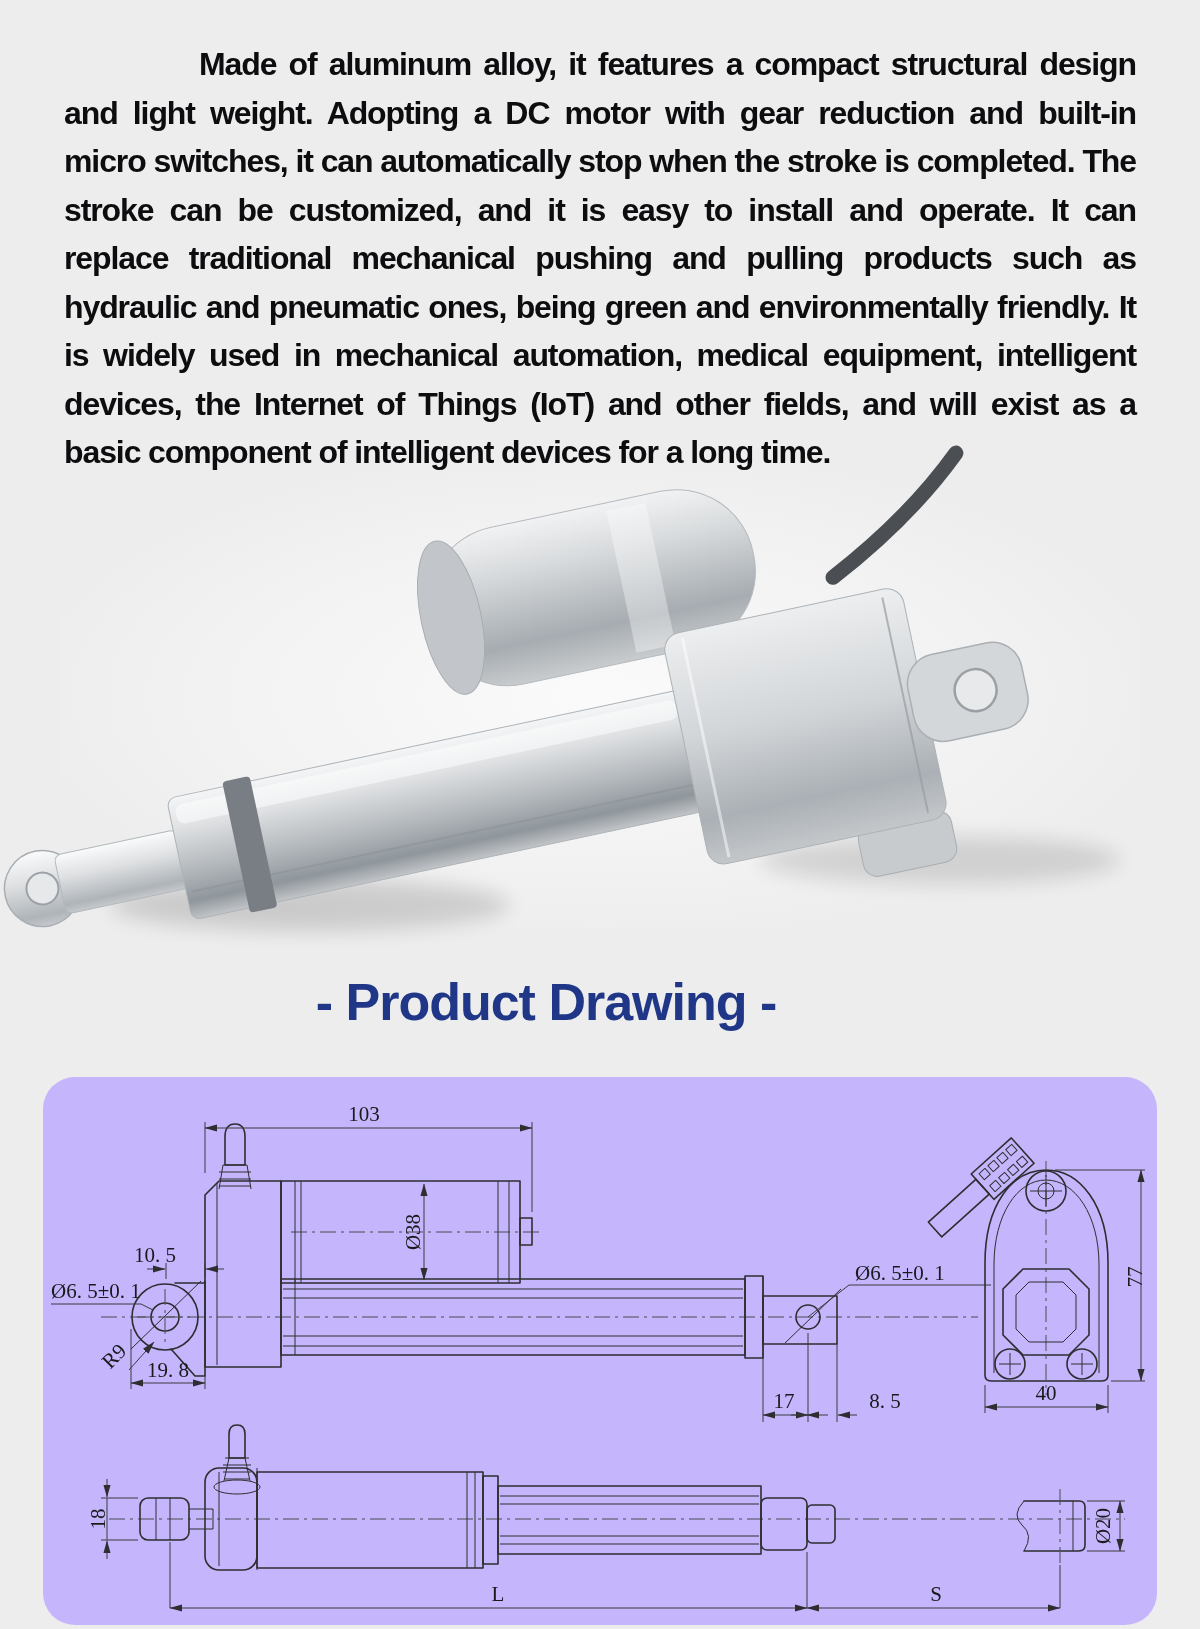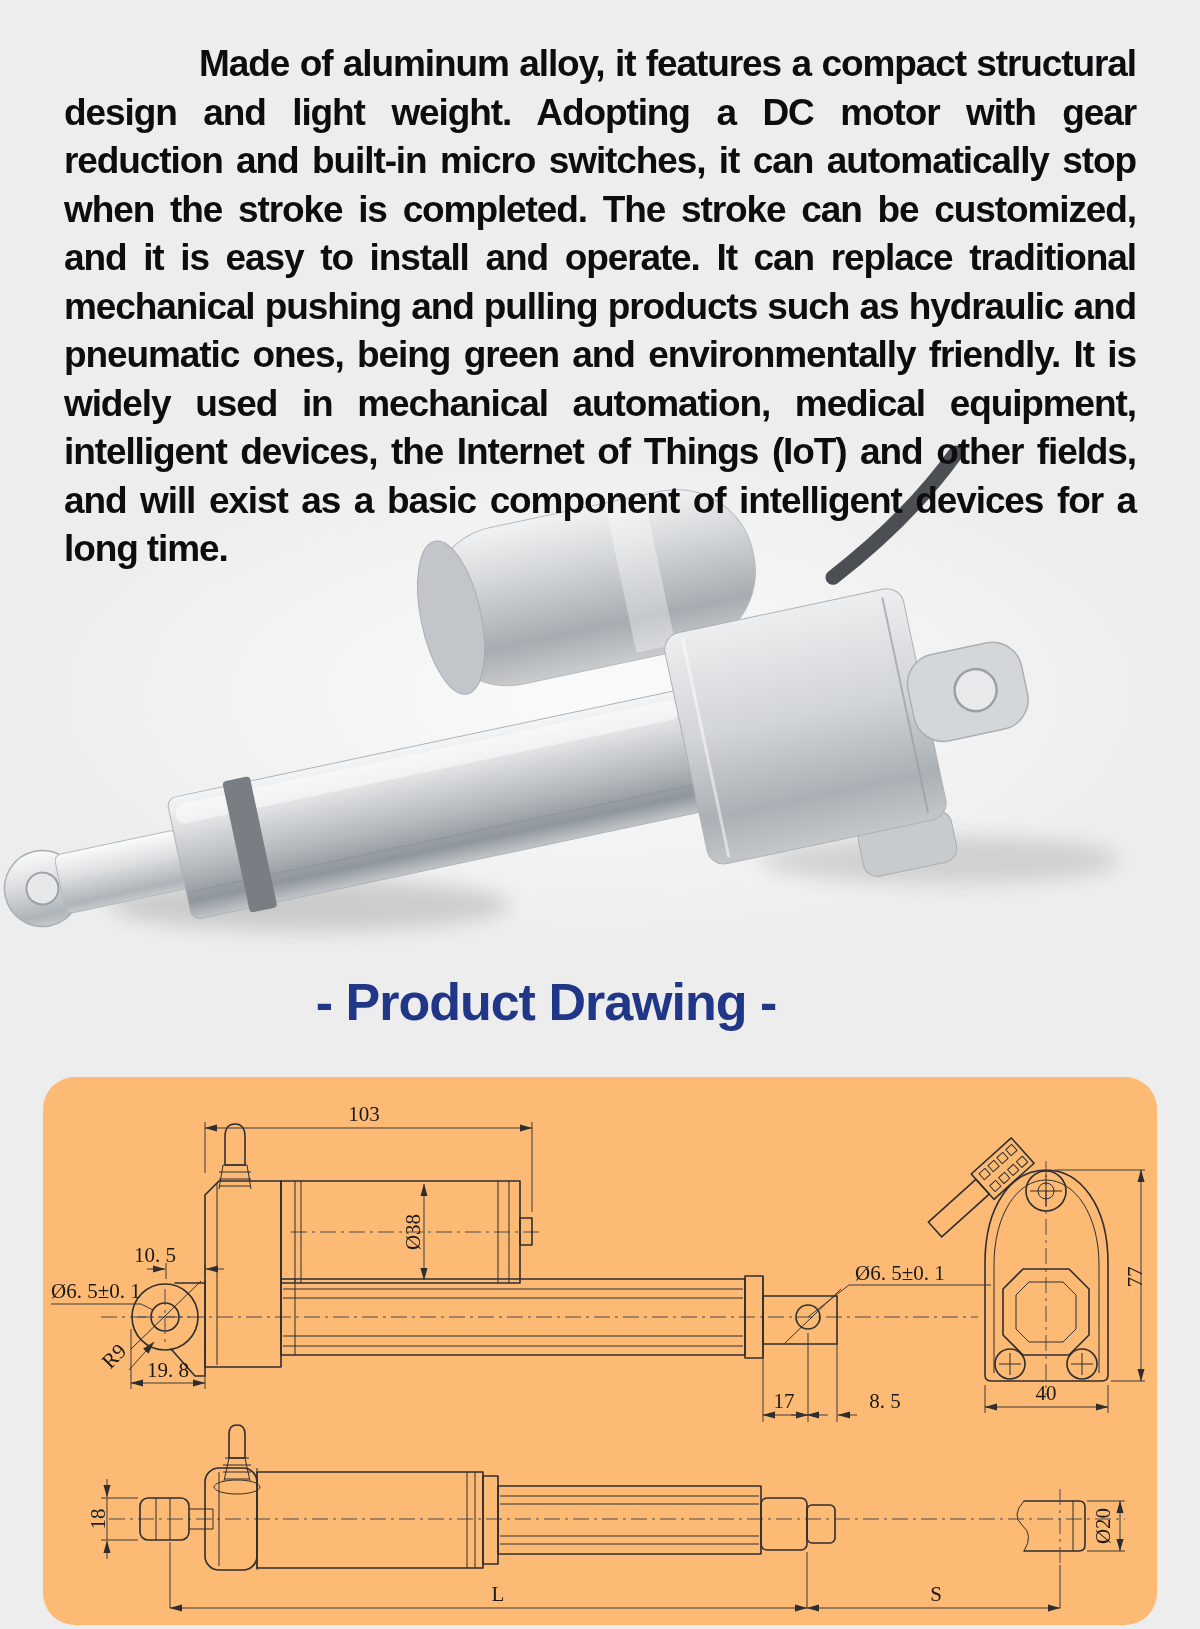--- a/index.html
+++ b/index.html
@@ -3,33 +3,33 @@
 <meta charset="utf-8">
 <style>
   html,body{margin:0;padding:0;}
   body{
     width:1200px;height:1629px;position:relative;overflow:hidden;
     background:#ededee;
     font-family:"Liberation Sans", sans-serif;
   }
   .desc{
     position:absolute;top:40px;left:64px;width:1072px;z-index:3;
-    font-size:37px;line-height:48.5px;font-weight:700;color:#0d0d0f;
+    font-size:32px;line-height:48.5px;font-weight:700;color:#0d0d0f;
     letter-spacing:-1.1px;text-align:justify;text-indent:135px;margin:0;
   }
   .photo{position:absolute;top:430px;left:0;width:1200px;height:530px;z-index:1;}
   .photo svg{display:block;width:100%;height:100%;}
   .title{
     position:absolute;top:972px;left:0;width:1092px;z-index:3;
     text-align:center;font-size:52px;font-weight:700;color:#203687;
     letter-spacing:-1px;margin:0;
   }
   .card{
     position:absolute;top:1077px;left:43px;width:1114px;height:548px;
-    background:#fdba74;border-radius:32px;z-index:2;overflow:hidden;
+    background:#c4b5fd;border-radius:32px;z-index:2;overflow:hidden;
   }
   .card svg{display:block;width:1114px;height:548px;}
   
   .o{stroke:#2e2e30;stroke-width:1.6;fill:none;stroke-linejoin:round;stroke-linecap:round;}
   .t{stroke:#2e2e30;stroke-width:1;fill:none;stroke-linejoin:round;}
   .d{stroke:#3a3a3c;stroke-width:1;fill:none;}
   .cl{stroke:#4a4c50;stroke-width:1;fill:none;stroke-dasharray:16 5 3 5;}
   .dim{font-family:"Liberation Serif", serif;font-size:21px;fill:#1a1a1c;}
 </style>
 </head>

